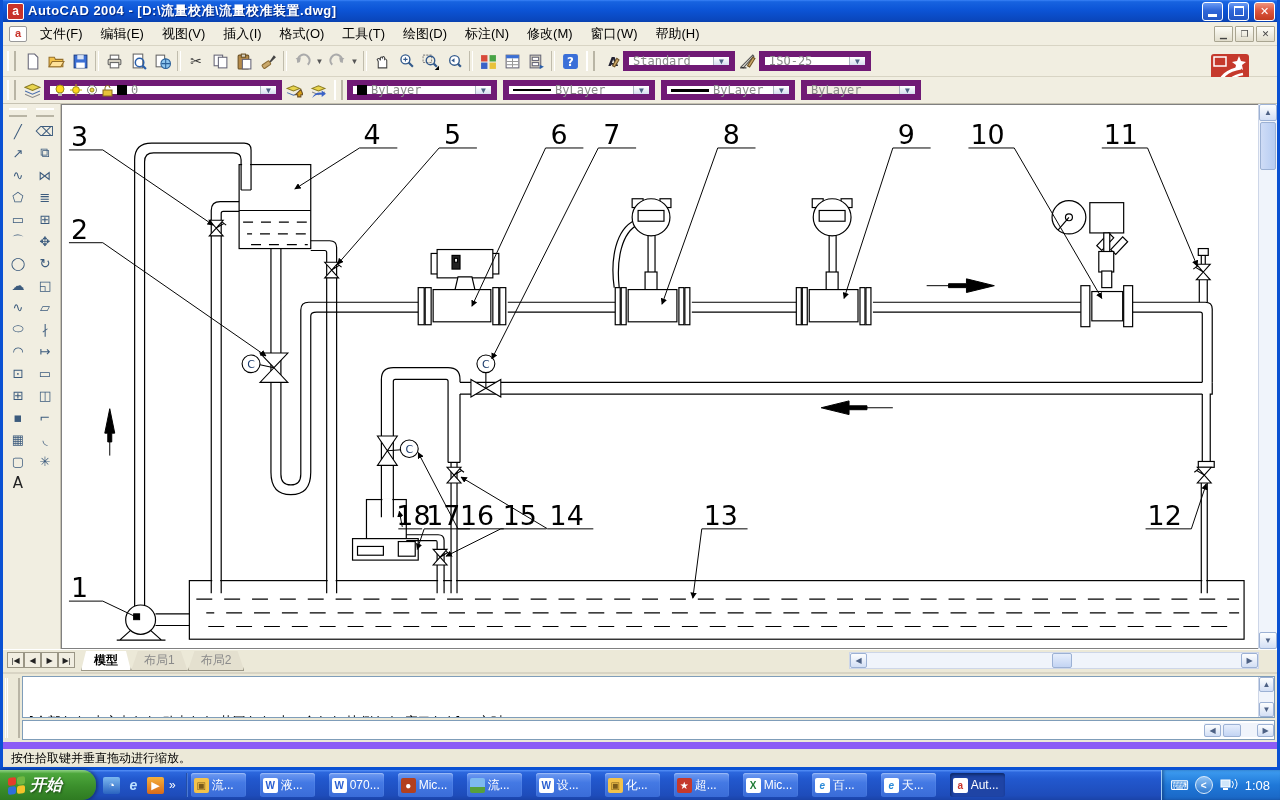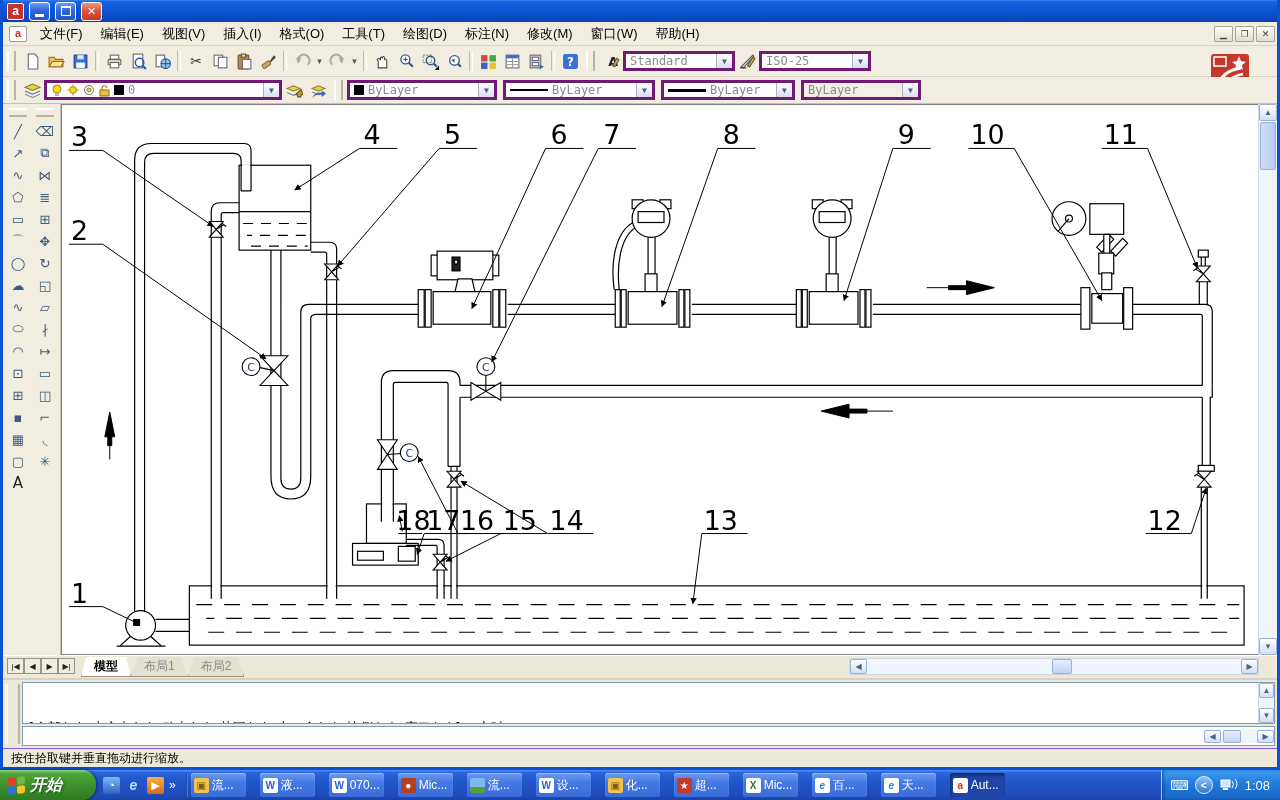--- a/index.html
+++ b/index.html
@@ -29,21 +29,21 @@
   
   .tbrow{display:flex;align-items:center;background:#f1eee1;position:relative;}
   .tbrow1{height:30px;flex:0 0 30px;border-bottom:1px solid #d8d4c4;}
   .tbrow2{height:26px;flex:0 0 26px;border-bottom:1px solid #c6c2b2;}
   .grip{width:5px;height:20px;margin:0 4px;border-left:2px solid #fff;border-right:2px solid #b9b5a5;}
   .tbh{width:24px;height:24px;border:1px solid transparent;background:transparent;padding:1px;display:flex;
     align-items:center;justify-content:center;box-sizing:border-box;}
   .tbsep{width:2px;height:20px;margin:0 3px;border-left:1px solid #c0bcac;border-right:1px solid #fff;}
   .dd-mini{width:11px;height:22px;font-size:8px;color:#555;display:flex;align-items:center;justify-content:center;}
   .glyph{font-family:"DejaVu Sans",sans-serif;}
-  .combo{height:20px;background:#fff;border:3px solid #701a75;display:flex;align-items:center;box-sizing:border-box;
+  .combo{height:20px;background:#fff;border:6px solid #701a75;display:flex;align-items:center;box-sizing:border-box;
     font-size:12px;color:#8b8b8b;padding-left:4px;gap:4px;font-family:"DejaVu Sans Mono","Liberation Mono",monospace;}
   .combo .dd{margin-left:auto;width:15px;height:100%;border-left:1px solid #aab4c0;color:#4d6185;font-size:8px;
     background:linear-gradient(#fff,#d7dff0);display:flex;align-items:center;justify-content:center;}
   .chip{width:10px;height:10px;background:#000;display:inline-block;}
   .linesample{display:inline-block;width:38px;height:2px;background:#000;}
   .linesample.thick{height:3px;}
   .brandlogo{position:absolute;right:28px;top:8px;width:38px;height:37px;background:#c5392c;border-radius:3px;overflow:hidden;}
   
   .workspace{flex:1;display:flex;min-height:0;background:#ece9d8;}
   .lefttools{width:57px;flex:0 0 57px;display:flex;gap:1px;padding-top:2px;justify-content:center;background:#f1eee1;border-right:1px solid #c6c2b2;}
@@ -73,21 +73,21 @@
   
   .cmdwin{height:70px;flex:0 0 70px;background:#ece9d8;border-top:2px solid #d8d4c4;display:flex;padding:2px 2px 2px 0;box-sizing:border-box;}
   .cmdgrip{width:10px;flex:0 0 10px;border-left:3px double #fff;border-right:2px solid #b9b5a5;margin:2px 2px;}
   .cmdbody{flex:1;display:flex;flex-direction:column;gap:2px;min-width:0;}
   .cmdhist{flex:1;background:#fff;border:1px solid #7f9db9;display:flex;min-height:0;}
   .cmdlines{flex:1;padding:2px 4px;font-family:"DejaVu Sans Mono","Liberation Mono",monospace;font-size:13px;color:#000;line-height:17px;white-space:pre;overflow:hidden;}
   .cmdvscroll{width:15px;flex:0 0 15px;background:#f0f4fb;border-left:1px solid #cdd6e8;display:flex;flex-direction:column;justify-content:space-between;}
   .cmdinput{height:18px;flex:0 0 18px;background:#fff;border:1px solid #7f9db9;display:flex;align-items:center;}
   .cmdhscroll{margin-left:auto;width:70px;height:14px;display:flex;align-items:center;background:#f0f4fb;}
   
-  .statusbar{height:18px;flex:0 0 18px;background:#ece9d8;border-top:1px solid #8b5cf6;display:flex;align-items:center;
+  .statusbar{height:18px;flex:0 0 18px;background:#ece9d8;border-top:7px solid #8b5cf6;display:flex;align-items:center;
     font-size:12px;color:#000;padding-left:8px;}
   
   .taskbar{position:absolute;left:0;bottom:0;width:1280px;height:30px;display:flex;align-items:center;
     background:linear-gradient(180deg,#5590f7 0%,#2c67dd 8%,#2258ce 30%,#1e4cba 85%,#1a43a8 100%);}
   .startbtn{height:30px;width:96px;display:flex;align-items:center;gap:5px;padding-left:8px;box-sizing:border-box;
     background:linear-gradient(180deg,#8fd183 0%,#4da73c 12%,#3b8f2c 55%,#2e7a21 100%);
     border-radius:0 14px 14px 0;box-shadow:1px 0 4px rgba(0,0,0,.5);}
   .startflag{width:17px;height:17px;display:grid;grid-template-columns:8px 8px;grid-template-rows:8px 8px;gap:1px;transform:skewY(-6deg);}
   .startflag i{border-radius:2px;}
   .starttext{color:#fff;font-size:16px;font-weight:bold;font-style:italic;text-shadow:1px 1px 2px #1c4a14;}
@@ -108,20 +108,21 @@
   .clock{color:#fff;font-size:13px;}
   svg text{font-family:"DejaVu Sans",sans-serif;}
 </style>
 </head>
 <body>
 
 <div class="appwin">
 
   <div class="titlebar">
     <div class="appicon">a</div>
+    <div class="title-text">AutoCAD 2004 - [D:\流量校准\流量校准装置.dwg]</div>
     <div class="winbtn">
         <span class="minbar"></span>
       </div>
     <div class="winbtn">
         <span class="restore"></span>
       </div>
     <div class="winbtn close">
         <span>✕</span>
       </div>
   </div>

